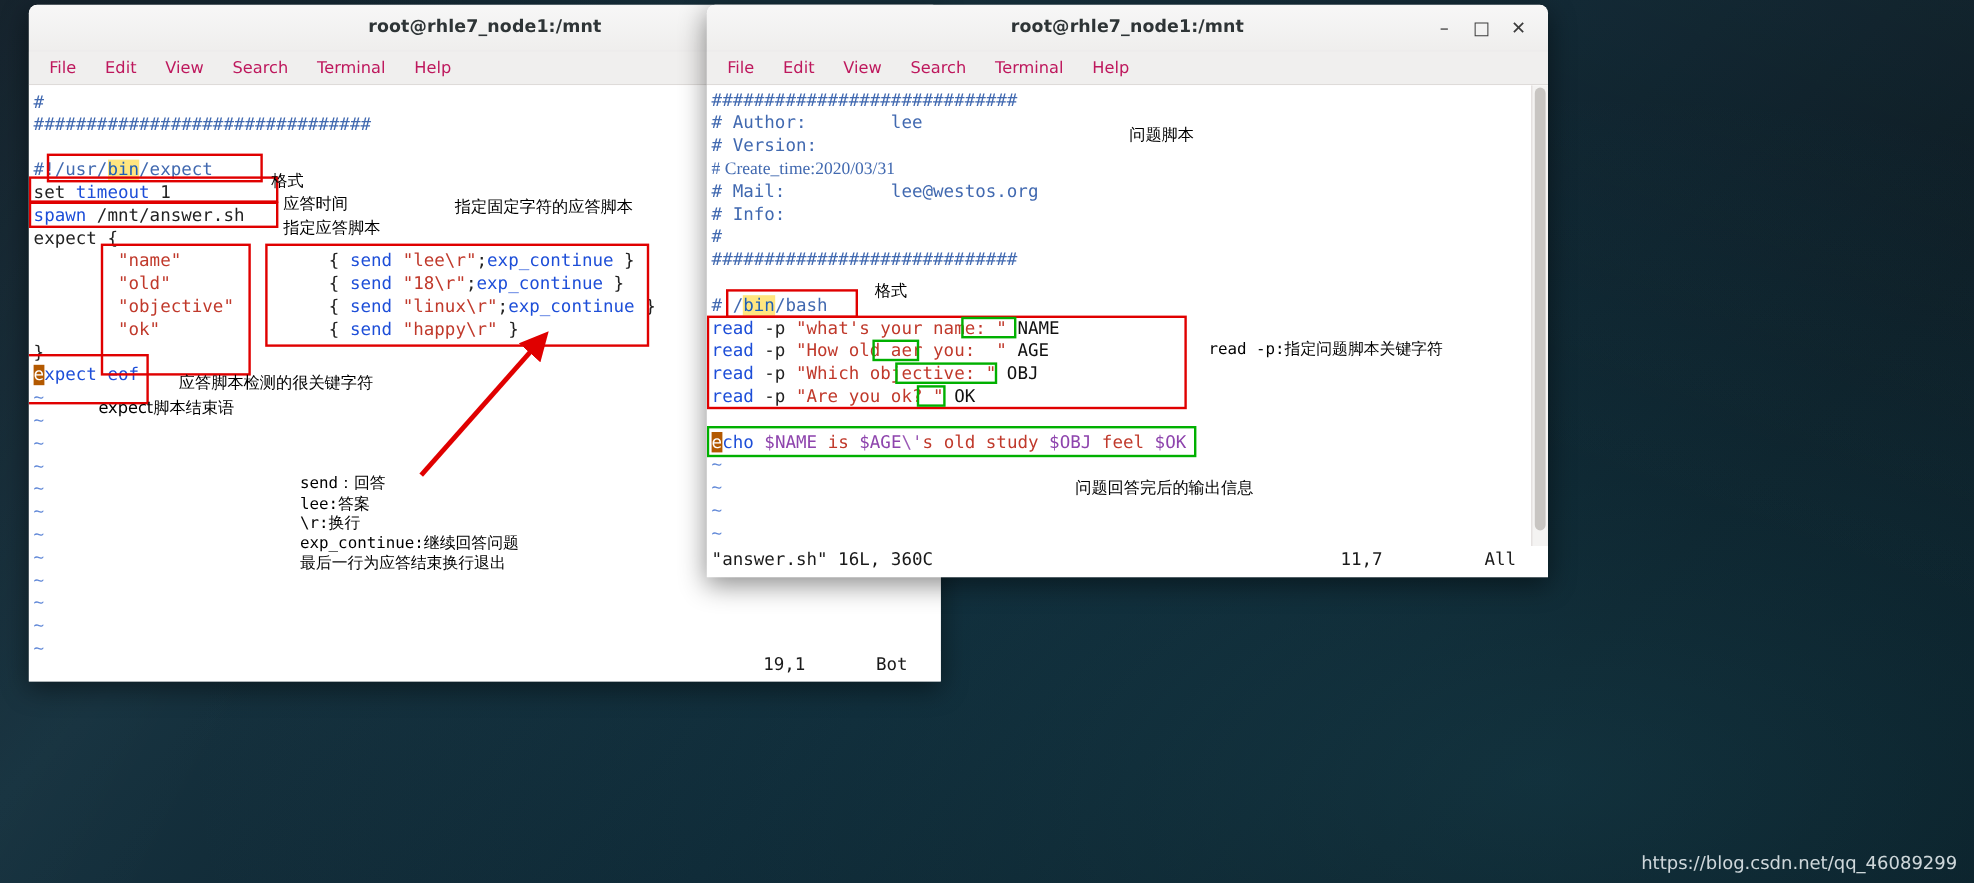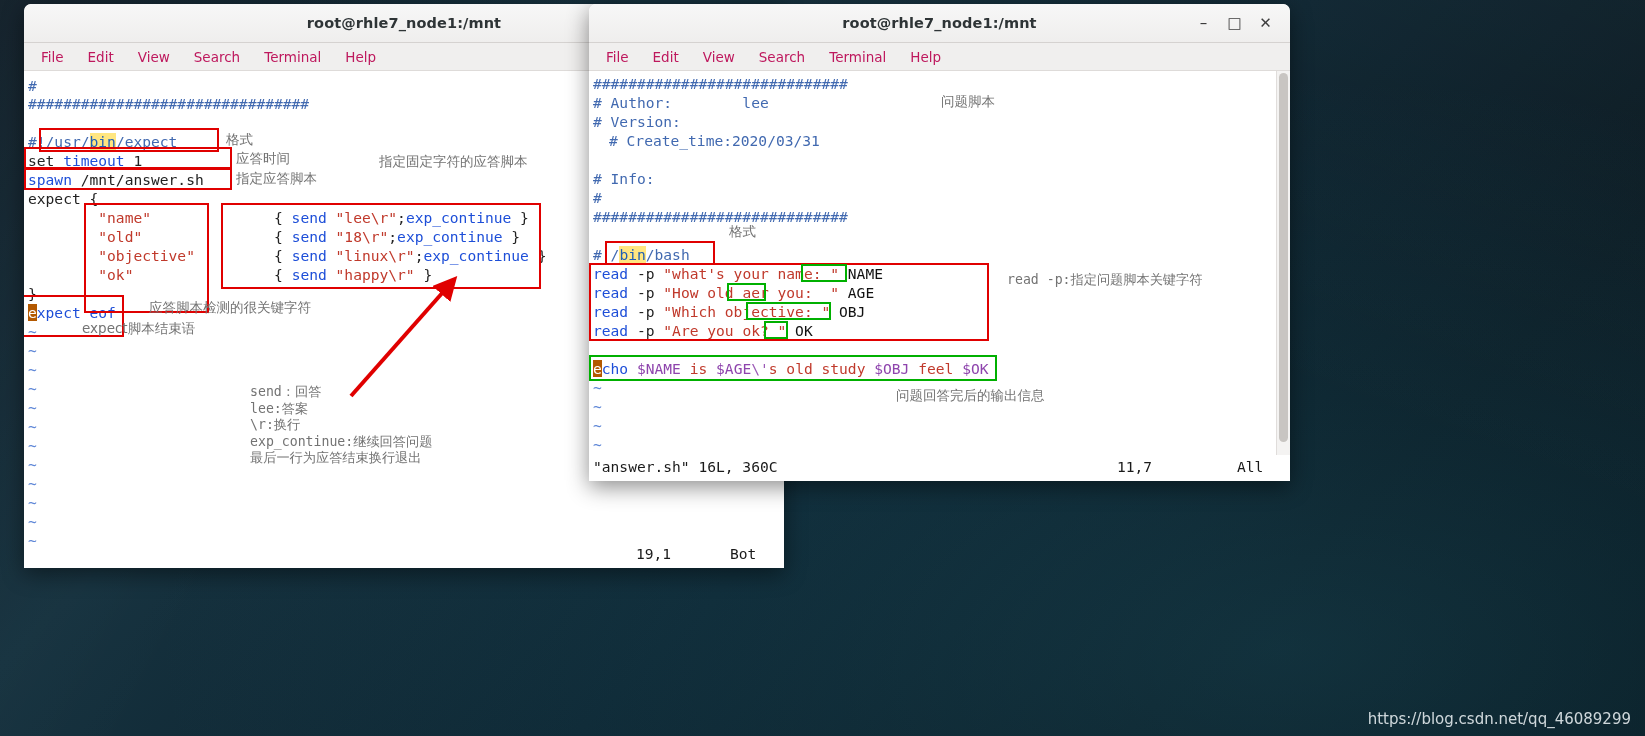--- a/index.html
+++ b/index.html
@@ -118,25 +118,26 @@
     border: 2.5px solid #e00000;
     pointer-events: none;
   }
   .box-green {
     position: absolute;
     border: 2px solid #00b000;
     pointer-events: none;
   }
   .ann {
     position: absolute;
-    color: #737373;
+    color: #000000;
     font-family: "DejaVu Sans", sans-serif;
     font-size: 13.5px;
     line-height: 17px;
     white-space: pre;
+    margin-top: 12px;
   }
   .ann-mono {
     font-family: "DejaVu Sans Mono", monospace;
     font-size: 13.2px;
   }
 
   
   .arrow-svg { position: absolute; pointer-events: none; overflow: visible; }
 
   
@@ -283,21 +284,22 @@
     <span class="menu-item">Search</span>
     <span class="menu-item">Terminal</span>
     <span class="menu-item">Help</span>
   </div>
 
   <div class="termbody">
 
     <div class="code line c-comment" style="top:4px;  left:4px;">#############################</div>
     <div class="code line c-comment" style="top:23px; left:4px;"># Author:        lee</div>
     <div class="code line c-comment" style="top:42px; left:4px;"># Version:</div>
-    <div class="code line c-comment" style="top:61px; left:20px;"># Create_time:2020/03/31</div>
+    <div class="code line c-comment" style="top:61px; left:4px;font-family:Liberation Serif, serif;"># Create_time:2020/03/31</div>
+    <div class="code line c-comment" style="top:80px; left:4px;"># Mail:          lee@westos.org</div>
     <div class="code line c-comment" style="top:99px; left:4px;"># Info:</div>
     <div class="code line c-comment" style="top:118px; left:4px;">#</div>
     <div class="code line c-comment" style="top:137px; left:4px;">#############################</div>
     <div class="code line" style="top:156px; left:4px;">&nbsp;</div>
 
     <div class="code line" style="top:175px; left:4px;"><span class="c-comment"># </span><span class="c-comment">/</span><span class="c-bin">bin</span><span class="c-comment">/bash</span></div>
 
     <div class="code line" style="top:194px; left:4px;"><span class="c-kw">read</span><span class="c-plain"> -p </span><span class="c-str">"what's your name: "</span><span class="c-black"> NAME</span></div>
     <div class="code line" style="top:213px; left:4px;"><span class="c-kw">read</span><span class="c-plain"> -p </span><span class="c-str">"How old aer you:  "</span><span class="c-black"> AGE</span></div>
     <div class="code line" style="top:232px; left:4px;"><span class="c-kw">read</span><span class="c-plain"> -p </span><span class="c-str">"Which objective: "</span><span class="c-black"> OBJ</span></div>

